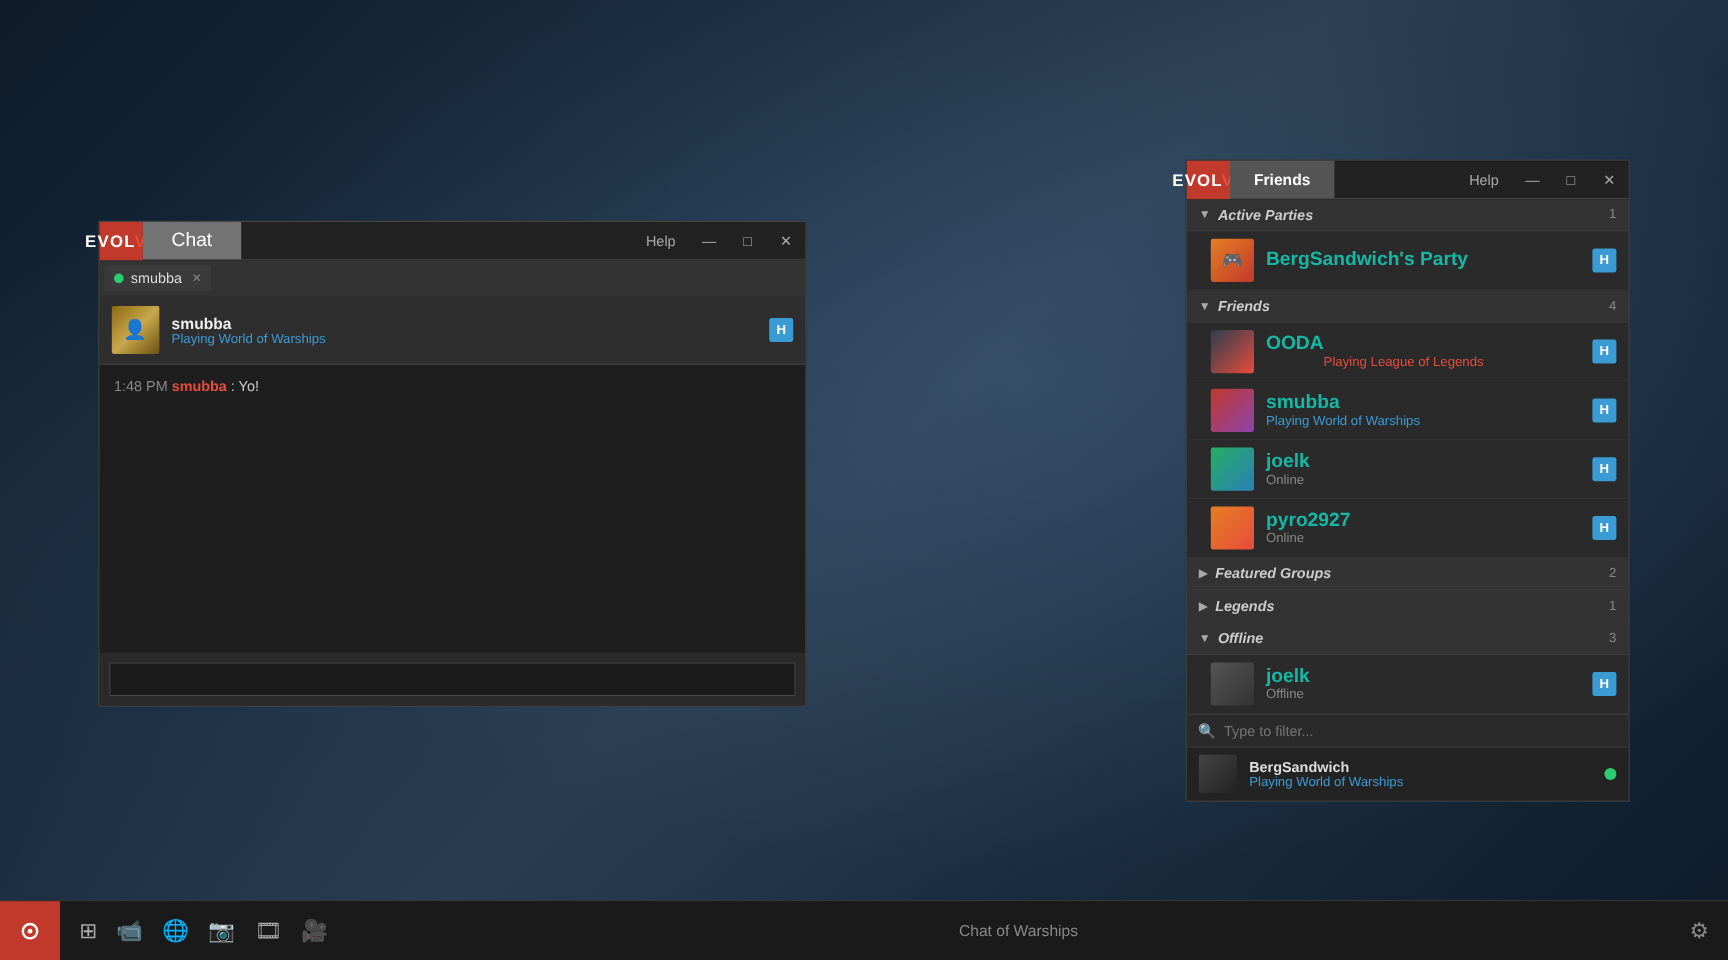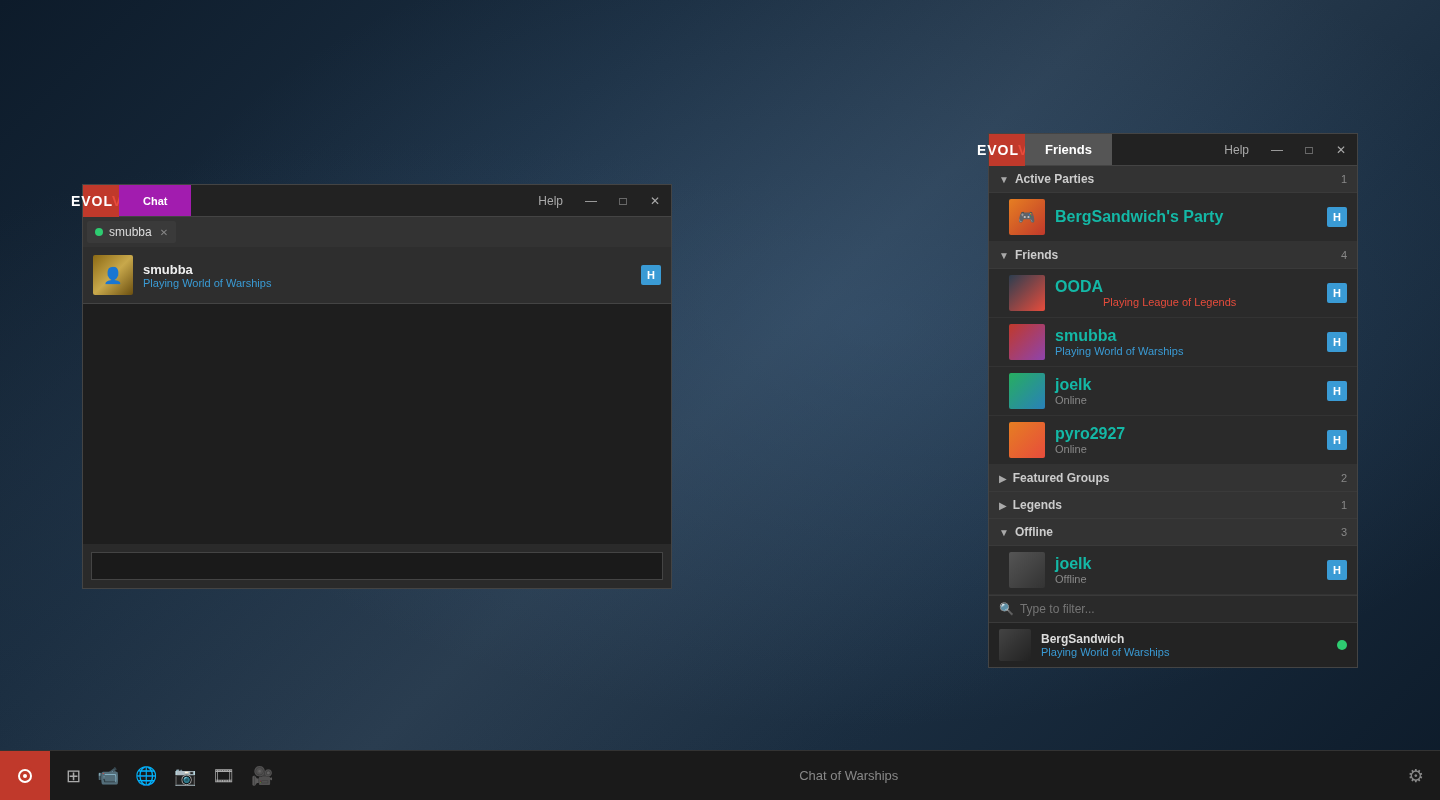--- a/index.html
+++ b/index.html
@@ -97,24 +97,24 @@
     .evolve-logo-small {
       width: 36px;
       height: 32px;
       background: #c0392b;
       display: flex;
       align-items: center;
       justify-content: center;
       flex-shrink: 0;
     }
     .window-title-text {
-      background: #a21caf;
+      background: #737373;
       color: #fff;
-      font-size: 11px;
-      font-weight: bold;
+      font-size: 16px;
+      font-weight: normal;
       padding: 0 24px;
       height: 100%;
       display: flex;
       align-items: center;
     }
     .window-controls {
       margin-left: auto;
       display: flex;
       align-items: center;
       gap: 0;
@@ -313,20 +313,21 @@
     .section-arrow {
       color: #aaa;
       font-size: 10px;
       margin-right: 6px;
     }
     .section-title {
       font-size: 12px;
       font-weight: bold;
       color: #ccc;
       flex: 1;
+      font-style: italic;
     }
     .section-count {
       font-size: 11px;
       color: #888;
     }
 
     
     .friend-item {
       display: flex;
       align-items: center;
@@ -478,20 +479,25 @@
       <div class="avatar-placeholder">👤</div>
     </div>
     <div class="user-info">
       <div class="user-name">smubba</div>
       <div class="user-status game-wow">Playing World of Warships</div>
     </div>
     <div class="h-badge">H</div>
   </div>
 
   <div class="chat-messages">
+    <div class="chat-message">
+      <span class="msg-time">1:48 PM </span>
+      <span class="msg-sender-smubba">smubba</span>
+      <span class="msg-text">: Yo!</span>
+    </div>
   </div>
 
   <div class="chat-input-area">
     <input class="chat-input" type="text" style="">
   </div>
 </div>
 
 <div class="friends-panel">
   <div class="friends-titlebar">
     <div class="evolve-logo-small">

